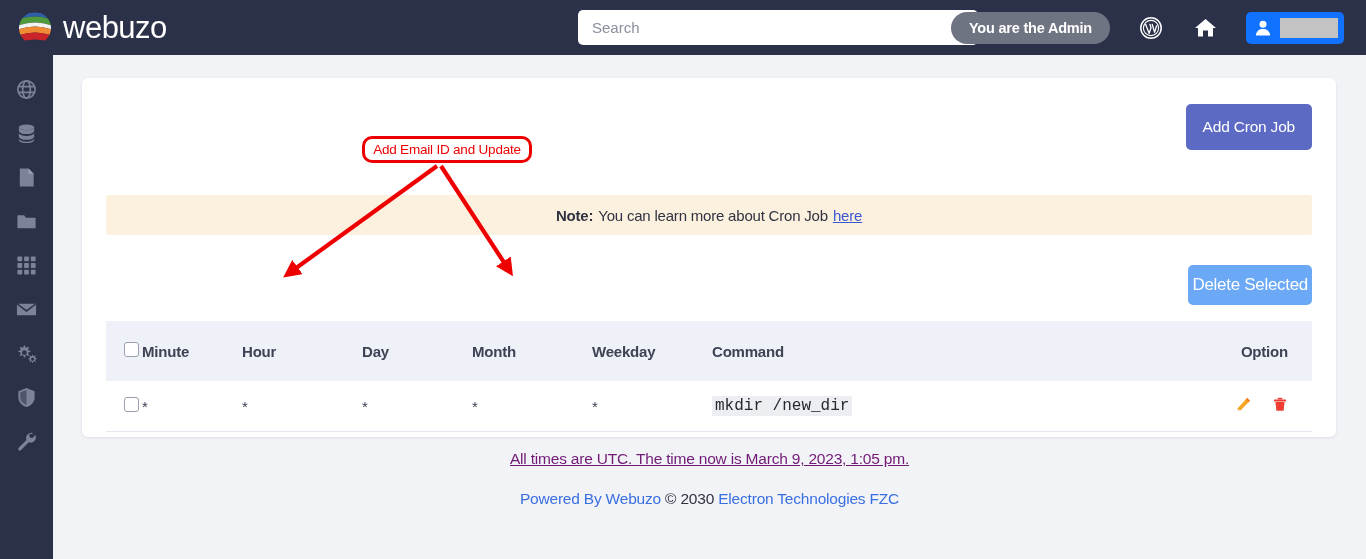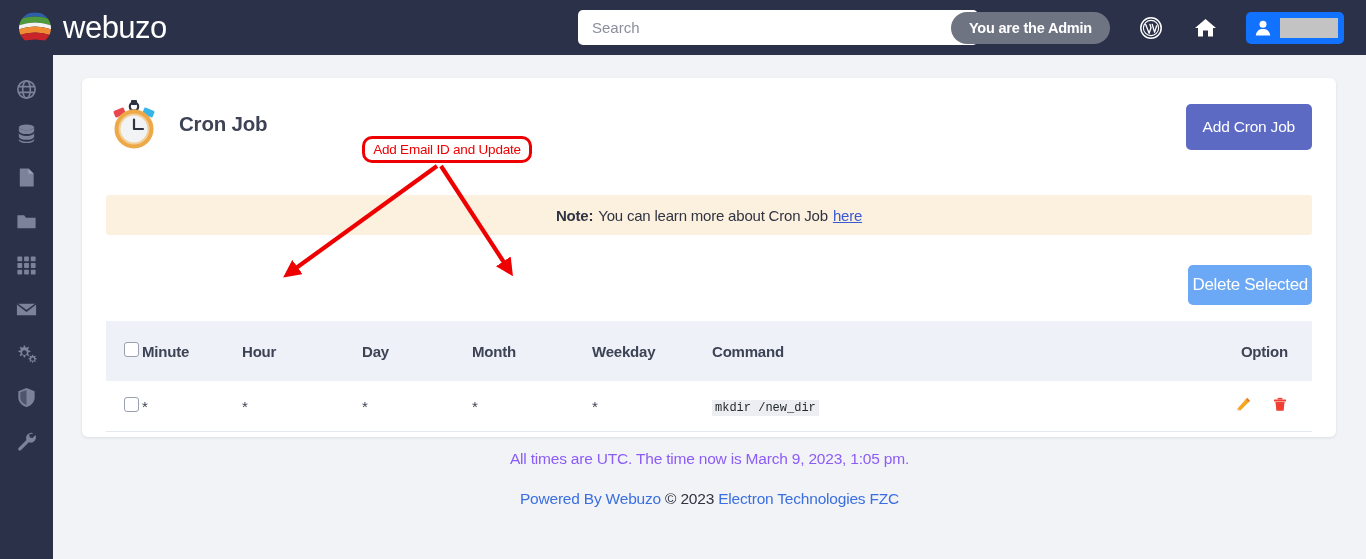--- a/index.html
+++ b/index.html
@@ -176,31 +176,31 @@
   thead .col-opt { text-align: right; }
   .chkbox {
     width: 15px; height: 15px;
     border: 1px solid #9aa0b0; border-radius: 3px;
     background: #ffffff; display: inline-block;
     cursor: pointer;
   }
   .star { color: #3d4355; font-size: 15px; }
   .cmd-code {
     font-family: "Liberation Mono", monospace;
-    font-size: 12px; background: #eceef2; color: #24292e;
+    font-size: 16px; background: #eceef2; color: #24292e;
     padding: 1px 3px;
   }
   .opt-icons { display: flex; justify-content: flex-end; gap: 20px; align-items: center; }
 
   
   .footer {
     position: absolute; left: 53px; top: 450px;
     width: 1313px; text-align: center;
   }
-  .foot-time { font-size: 15.5px; color: #8b5cf6; letter-spacing: -0.2px; }
+  .foot-time { font-size: 15.5px; color: #701a75; letter-spacing: -0.2px; text-decoration: underline; }
   .foot-credit { font-size: 15.5px; color: #2f3342; margin-top: 22px; letter-spacing: -0.2px; }
   .foot-link { color: #3a6fe0; cursor: pointer; }
 
   
   .anno { position: absolute; left: 0; top: 0; width: 1366px; height: 559px; pointer-events: none; }
   .callout {
     position: absolute; left: 362px; top: 136px;
     width: 170px; height: 27px;
     border: 3px solid #ee0000; border-radius: 10px;
     background: #ffffff;
@@ -360,35 +360,20 @@
           <path d="M19.5 3.4 a5.6 5.6 0 0 0 -7.6 7.0 L3.6 18.7 a1.8 1.8 0 0 0 2.5 2.5 l8.3-8.3 a5.6 5.6 0 0 0 6.9-7.6 l-3.0 3.0 -2.9-.6 -.6-2.9 z" fill="#7b8299" stroke="none"></path>
         </svg>
       </span>
     </div>
   </div>
 
   <div class="main">
 
     <div class="card">
 
-      <div class="card-head">
-        <span class="cron-icon">
-          <svg width="56" height="56" viewBox="0 0 56 56">
-            <rect x="8" y="13" width="11" height="7" rx="1.5" fill="#e8474f" transform="rotate(-22 13.5 16.5)"></rect>
-            <rect x="37" y="13" width="11" height="7" rx="1.5" fill="#36b6e8" transform="rotate(22 42.5 16.5)"></rect>
-            <rect x="25" y="4" width="6" height="5" rx="1" fill="#2f3342"></rect>
-            <circle cx="28" cy="10.5" r="4.2" fill="none" stroke="#2f3342" stroke-width="2.2"></circle>
-            <circle cx="28" cy="33" r="17.5" fill="#f2cf99"></circle>
-            <circle cx="28" cy="33" r="13.5" fill="#f2f3f5"></circle>
-            <circle cx="28" cy="33" r="17.5" fill="none" stroke="#eda847" stroke-width="4"></circle>
-            <path d="M28 33 V23.5 M28 33 H37" stroke="#2f3342" stroke-width="2.2" stroke-linecap="round"></path>
-          </svg>
-        </span>
-        <span class="card-title">Cron Job</span>
-      </div>
 
       <button class="add-btn">Add Cron Job</button>
 
       <div class="note-bar">
         <b>Note:</b>
         <span>You can learn more about Cron Job</span>
         <span class="note-link">here</span>
       </div>
 
 
@@ -446,21 +431,21 @@
         </table>
       </div>
 
     </div>
   </div>
 
   <div class="footer">
     <div class="foot-time">All times are UTC. The time now is March 9, 2023, 1:05 pm.</div>
     <div class="foot-credit">
       <span class="foot-link">Powered By Webuzo</span>
-      <span>© 2023</span>
+      <span>© 2030</span>
       <span class="foot-link">Electron Technologies FZC</span>
     </div>
   </div>
 
   <div class="anno">
     <svg width="1366" height="559" style="position:absolute;left:0;top:0;">
       <defs>
         <marker id="arrowhead" markerWidth="4.2" markerHeight="4.2" refX="1.6" refY="2.1" orient="auto">
           <path d="M0,0 L4.2,2.1 L0,4.2 Z" fill="#ee0000"></path>
         </marker>

